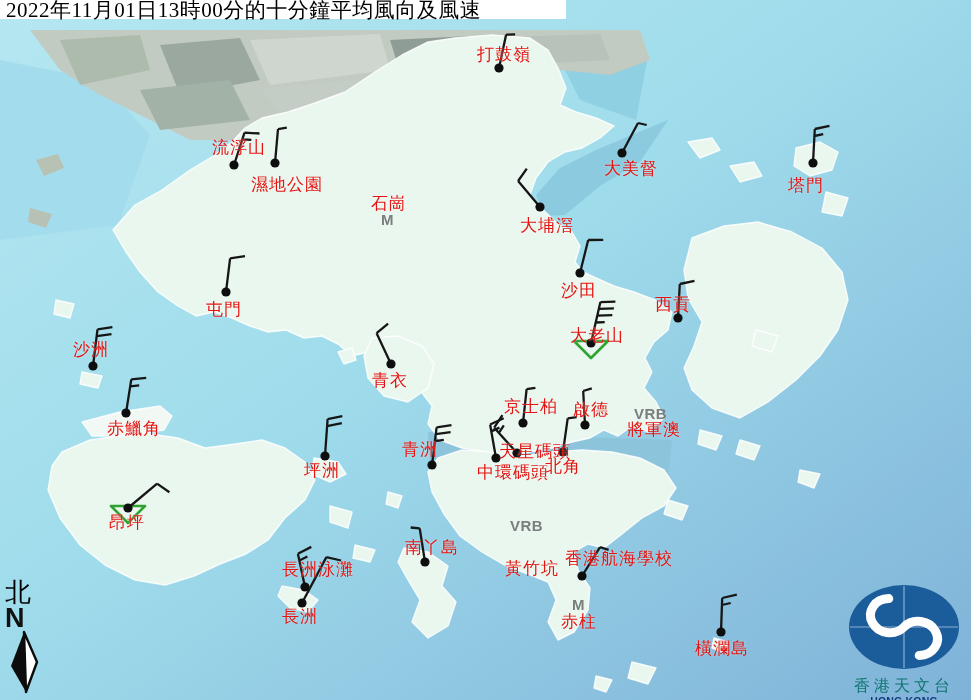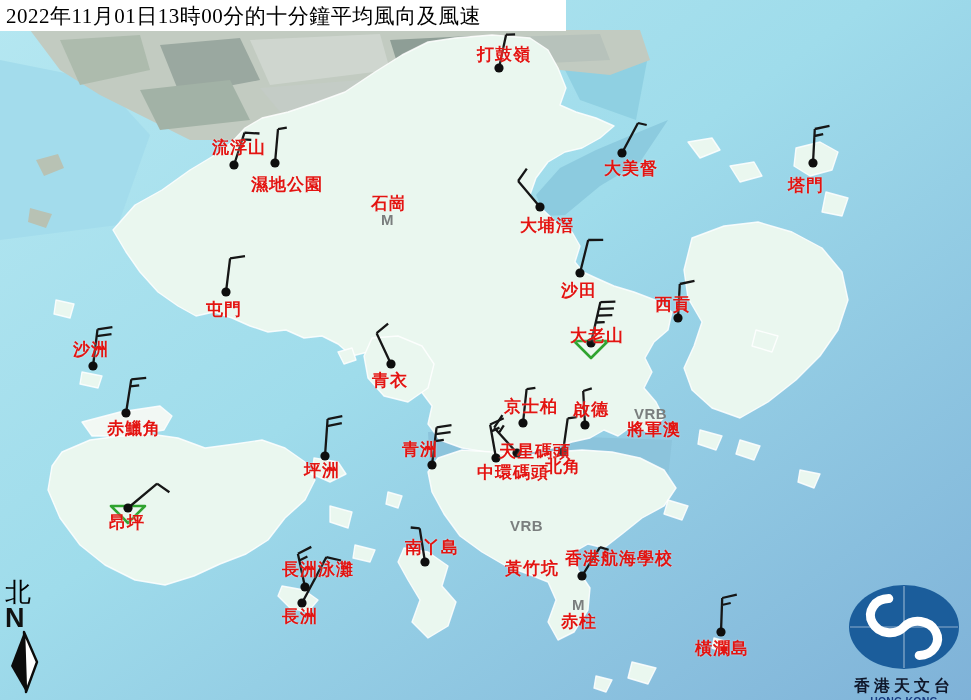--- a/index.html
+++ b/index.html
@@ -1,43 +1,42 @@
 <!DOCTYPE html>
 <html><head>
 <meta charset="utf-8">
 <style>
   html,body{margin:0;padding:0;}
   body{width:971px;height:700px;overflow:hidden;font-family:"Liberation Sans",sans-serif;}
   #stage{position:relative;width:971px;height:700px;background:#9fd8e9;}
   #basemap{position:absolute;left:0;top:0;}
   .layer{position:absolute;left:0;top:0;width:971px;height:700px;pointer-events:none;}
   #title-bar{
-    position:absolute;left:0;top:0;width:566px;height:31px;
+    position:absolute;left:0;top:0;width:566px;height:19px;
     background:#ffffff;display:flex;align-items:center;
     font-family:"Liberation Serif","DejaVu Serif",serif;
     font-size:21px;color:#000;padding-left:6px;box-sizing:border-box;
     letter-spacing:0.5px;white-space:nowrap;
   }
   .st-label{
     position:absolute;color:#e31411;
     font-family:"Liberation Serif","DejaVu Serif",serif;
     font-size:17px;letter-spacing:1px;white-space:nowrap;line-height:1.05;
     text-shadow:0 0 2px rgba(255,255,255,.55);
-    font-weight:bold;
   }
   .st-note{
     position:absolute;color:#7a7e7e;font-weight:bold;
     font-family:"Liberation Sans","DejaVu Sans",sans-serif;
     font-size:15px;letter-spacing:.5px;white-space:nowrap;
   }
   #north{position:absolute;left:2px;top:580px;width:46px;height:120px;}
   #north .n-cn{font-family:"Liberation Serif","DejaVu Serif",serif;font-size:26px;color:#000;line-height:1;margin-left:3px;}
   #north .n-en{font-family:"Liberation Sans","DejaVu Sans",sans-serif;font-weight:bold;font-size:27px;color:#111;line-height:.9;margin-left:3px;}
   #hko-logo{position:absolute;right:0;bottom:0;width:134px;height:118px;text-align:center;}
-  #hko-logo .l-cn{color:#0f172a;font-weight:bold;font-size:16px;letter-spacing:4px;
+  #hko-logo .l-cn{color:#0f766e;font-weight:normal;font-size:16px;letter-spacing:4px;
      font-family:"Liberation Sans","DejaVu Sans",sans-serif;line-height:1.1;margin-top:1px;}
   #hko-logo .l-en{color:#16397f;font-weight:bold;font-size:10.5px;letter-spacing:.2px;
      font-family:"Liberation Sans","DejaVu Sans",sans-serif;line-height:1.15;}
 </style>
 </head>
 <body>
 
 <div id="stage">
 
   <svg id="basemap" width="971" height="700" viewBox="0 0 971 700">

